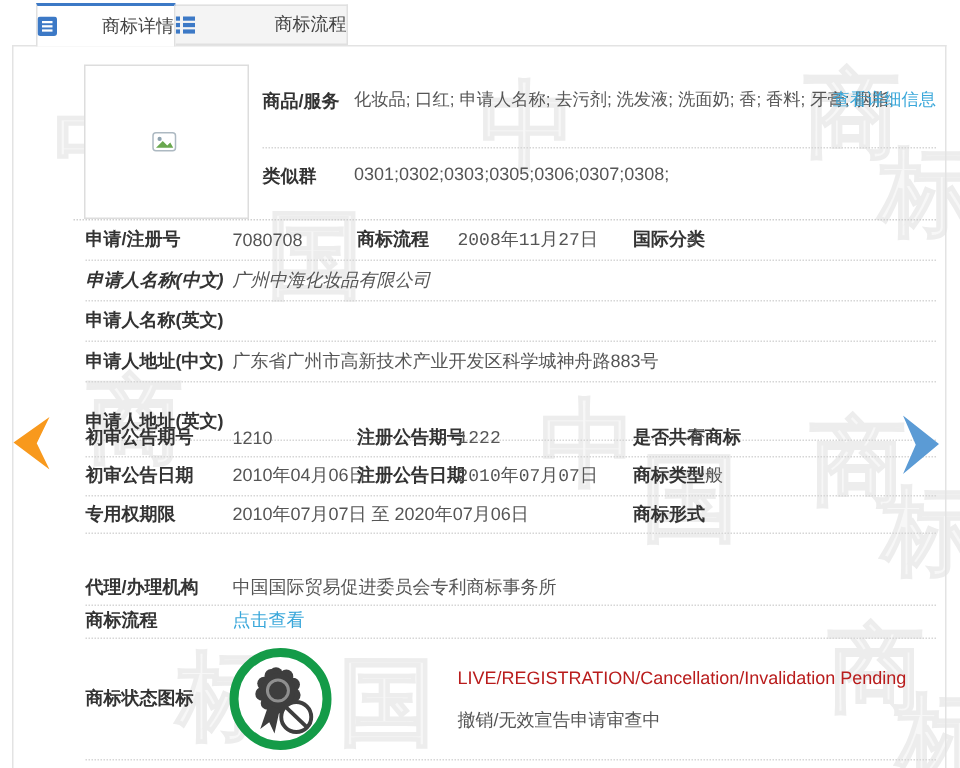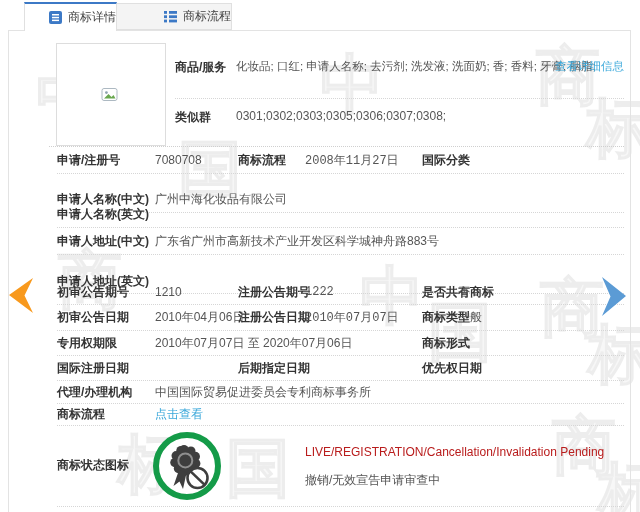--- a/index.html
+++ b/index.html
@@ -7,21 +7,21 @@
        font-family:"Liberation Sans","DejaVu Sans",sans-serif;font-size:12px;color:#555;}
   .stage{position:absolute;left:0;top:0;width:640px;height:512px;}
 
   
   .wm{position:absolute;left:0;top:0;width:640px;height:512px;pointer-events:none;z-index:0;}
   .wm span{position:absolute;font-size:64px;font-weight:bold;color:#f7f7f7;
            -webkit-text-stroke:1px #ededed;line-height:1;}
 
   
   .tab{position:absolute;box-sizing:border-box;display:flex;align-items:center;
-       justify-content:flex-end;gap:6px;font-size:12px;color:#444;cursor:pointer;}
+       justify-content:space-between;gap:6px;font-size:12px;color:#444;cursor:pointer;}
   .tab-active{left:24px;top:2px;width:93px;height:29px;background:#fff;
        border:1px solid #e0e0e0;border-top:2px solid #3c79c6;border-bottom:none;z-index:4;}
   .tab-idle{left:117px;top:3px;width:115px;height:27px;background:#f4f4f4;
        border:1px solid #e0e0e0;border-left:none;z-index:3;}
 
   
   .panel{position:absolute;left:8px;top:30px;width:623px;height:482px;box-sizing:border-box;
          border:1px solid #e3e3e3;border-bottom:none;background:transparent;z-index:1;}
 
   .imgbox{position:absolute;left:47px;top:12px;width:110px;height:103px;box-sizing:border-box;
@@ -128,21 +128,21 @@
 
     <div class="row" style="top:116px;height:26px;">
       <span class="cell c-l1 lbl">申请/注册号</span>
       <span class="cell c-v1 val">7080708</span>
       <span class="cell c-l2 lbl">商标流程</span>
       <span class="cell c-v2 val">2008年11月27日</span>
       <span class="cell c-l3 lbl">国际分类</span>
       <span class="cell c-v3 val">3</span>
     </div>
 
-    <div class="row" style="top:154px;height:27px;">
+    <div class="row" style="top:142px;height:27px;font-style:italic;">
       <span class="cell c-l1 lbl">申请人名称(中文)</span>
       <span class="cell c-v1 val">广州中海化妆品有限公司</span>
     </div>
 
     <div class="row" style="top:169px;height:27px;">
       <span class="cell c-l1 lbl">申请人名称(英文)</span>
       <span class="cell c-v1 val"></span>
     </div>
 
     <div class="row" style="top:196px;height:27px;">
@@ -173,25 +173,20 @@
       <span class="cell c-v3 val">一般</span>
     </div>
 
     <div class="row" style="top:299px;height:25px;">
       <span class="cell c-l1 lbl">专用权期限</span>
       <span class="cell c-v1 val">2010年07月07日 至 2020年07月06日</span>
       <span class="cell c-l3 lbl">商标形式</span>
       <span class="cell c-v3 val"></span>
     </div>
 
-    <div class="row" style="top:324px;height:25px;">
-      <span class="cell c-l1 lbl">国际注册日期</span>
-      <span class="cell c-l2 lbl">后期指定日期</span>
-      <span class="cell c-l3 lbl">优先权日期</span>
-    </div>
 
     <div class="row" style="top:349px;height:23px;">
       <span class="cell c-l1 lbl">代理/办理机构</span>
       <span class="cell c-v1 val">中国国际贸易促进委员会专利商标事务所</span>
     </div>
 
     <div class="row" style="top:372px;height:22px;">
       <span class="cell c-l1 lbl">商标流程</span>
       <span class="cell c-v1 link">点击查看</span>
     </div>

